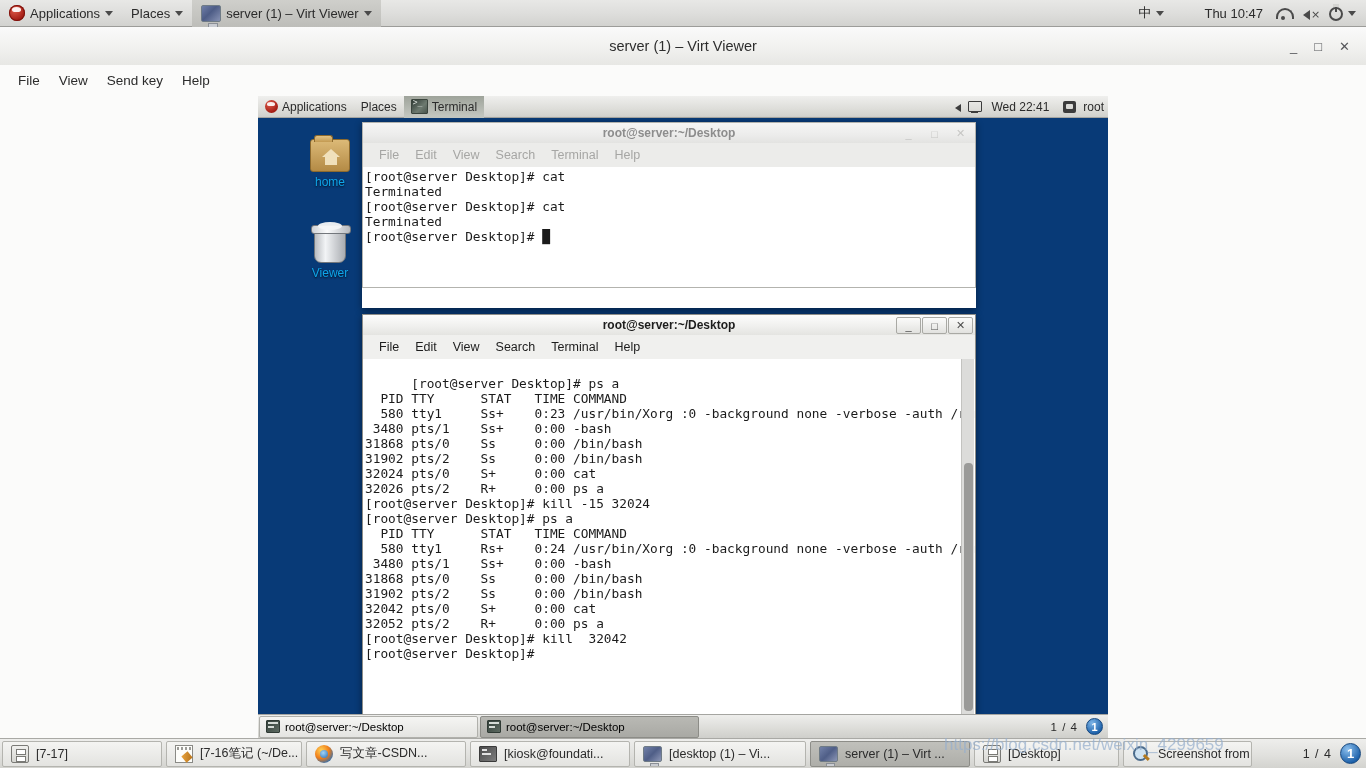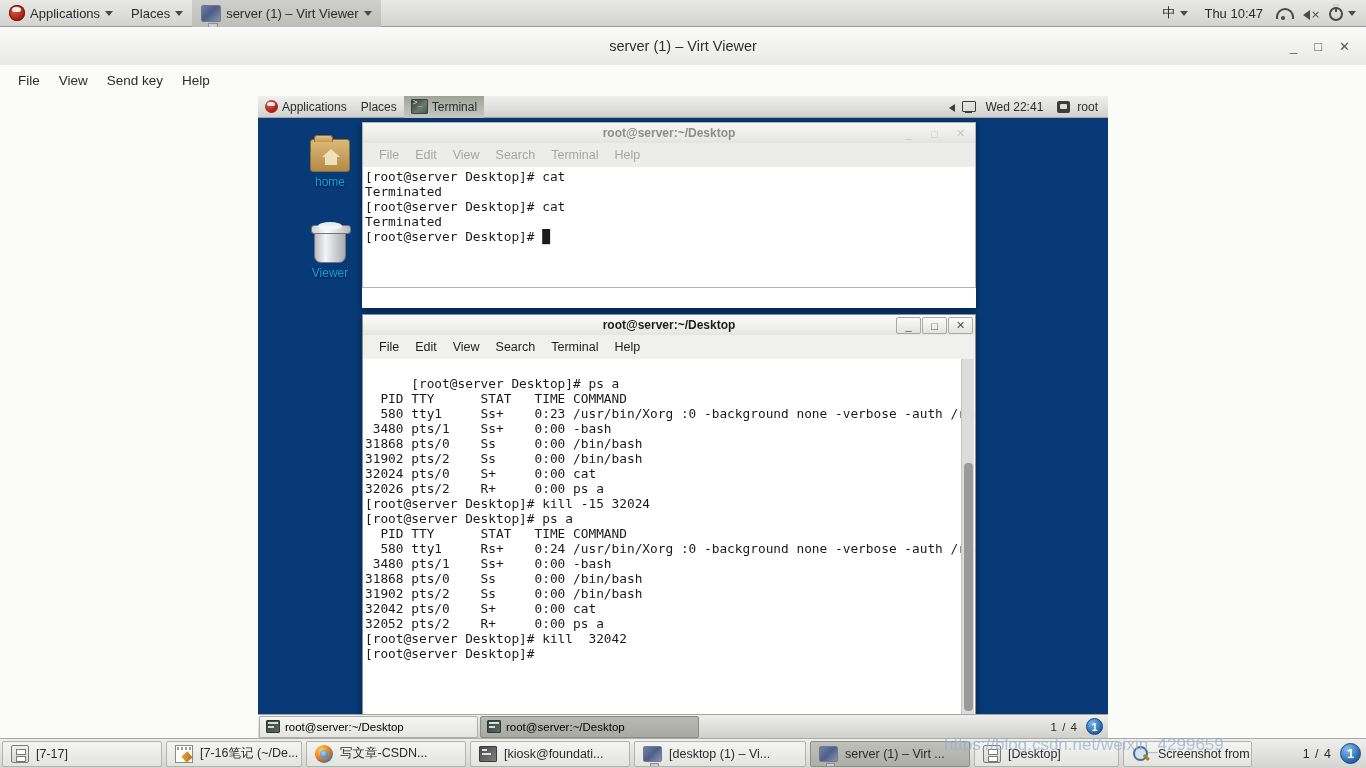--- a/index.html
+++ b/index.html
@@ -25,21 +25,21 @@
   .rh-logo:after{content:"";position:absolute;left:3px;top:2px;width:9px;height:5px;
     background:#fff;border-radius:50% 50% 40% 40%;opacity:.92;}
   .caret{ width:0;height:0;border-left:4px solid transparent;border-right:4px solid transparent;
     border-top:5px solid #4a4a4a; display:inline-block;}
   .vm-mini-icon{ width:20px;height:17px;border:1px solid #6f7b86;
     background:linear-gradient(135deg,#6f7ea8 0%,#4d5c86 45%,#8792b4 100%);
     border-radius:2px; position:relative;}
   .vm-mini-icon:after{content:"";position:absolute;left:6px;top:17px;width:8px;height:3px;
     background:#c9ccd2;border:1px solid #8a8f96;}
   #host-panel .spacer{ flex:1; }
-  #host-panel .rtxt{ padding:0 7px; font-size:13px;}
+  #host-panel .rtxt{ padding:0 7px; font-size:13px;margin-left:24px;}
   .ic-wifi,.ic-vol,.ic-power{ width:17px;height:17px;position:relative;margin:0 5px;}
   .ic-wifi:before{content:"";position:absolute;left:1px;top:3px;width:14px;height:9px;
     border:2px solid #4a4a4a;border-bottom:none;border-radius:9px 9px 0 0;}
   .ic-wifi:after{content:"";position:absolute;left:6px;top:11px;width:4px;height:4px;
     border-radius:50%;background:#4a4a4a;}
   .ic-vol:before{content:"";position:absolute;left:1px;top:5px;
     border-top:5px solid transparent;border-bottom:5px solid transparent;
     border-right:7px solid #4a4a4a;}
   .ic-vol:after{content:"\00d7";position:absolute;left:9px;top:3px;font-size:11px;color:#4a4a4a;
     font-family:"DejaVu Sans",sans-serif;}
@@ -289,21 +289,21 @@
     <div class="it act">
       <span class="term-ico"></span>
       <span>Terminal</span>
     </div>
     <div class="sp"></div>
     <span class="ic-sound-s"></span>
     <span class="ic-net-s"></span>
     <div class="it">
       <span>Wed 22:41</span>
     </div>
-    <div class="it" style="padding-right:10px">
+    <div class="it" style="padding-right:4px">
       <span class="ic-user-s"></span>
       <span>root</span>
     </div>
   </div>
 
   <div class="dicon" style="left:39px;top:43px;">
     <div class="folder">
       <span class="house"></span>
         <span class="house-b"></span>
     </div>

